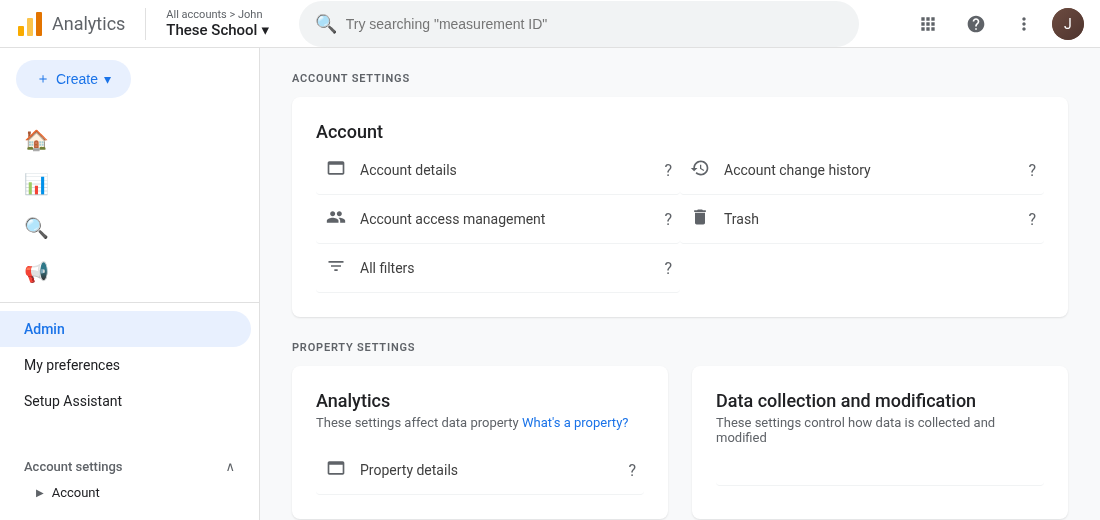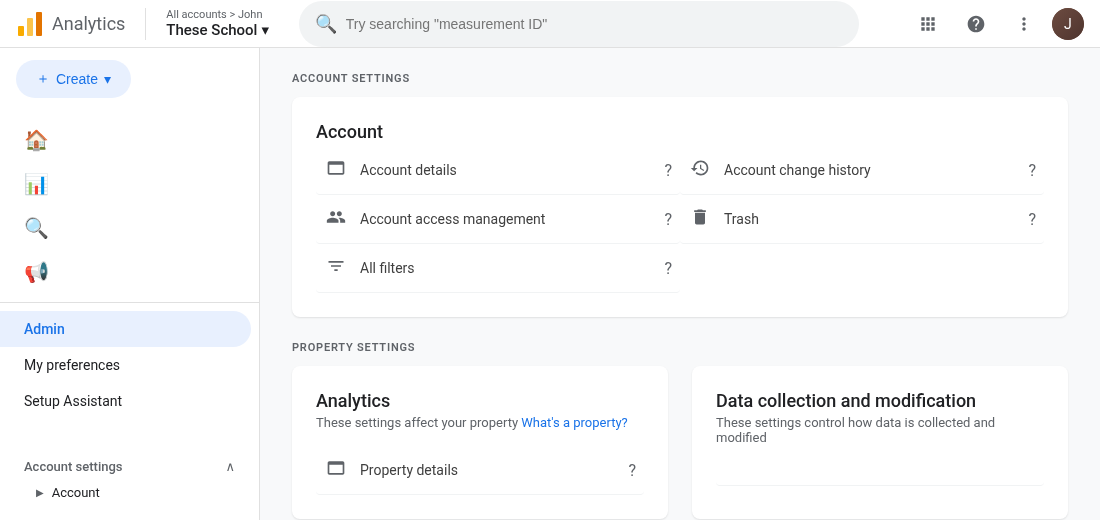--- a/index.html
+++ b/index.html
@@ -212,21 +212,21 @@
       </div>
     </div>
 
     <div class="section-label">PROPERTY SETTINGS</div>
 
     <div class="two-col-layout">
 
       <div class="card" style="position:relative;">
         <div class="card-title">Analytics</div>
         <div class="card-subtitle">
-          <span>These settings affect your property</span>
+          <span>These settings affect data property</span>
           <a href="#">What's a property?</a>
         </div>
 
         <div class="card-item">
           <span class="card-item-icon">
             <svg width="20" height="20" viewBox="0 0 24 24" fill="#5f6368">
                 <path d="M20 4H4c-1.1 0-2 .9-2 2v12c0 1.1.9 2 2 2h16c1.1 0 2-.9 2-2V6c0-1.1-.9-2-2-2zm0 14H4V8h16v10z"></path>
               </svg>
           </span>
           <span class="card-item-text">Property details</span>

